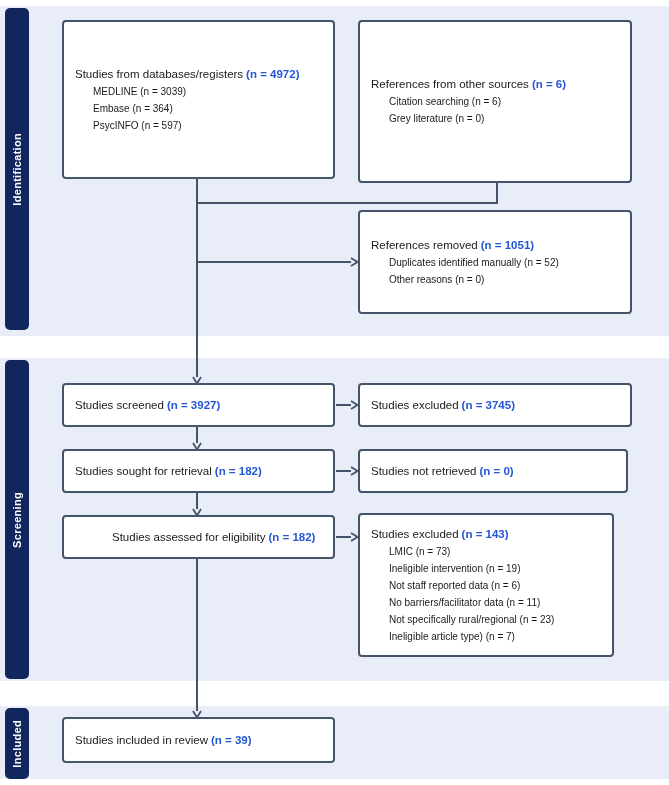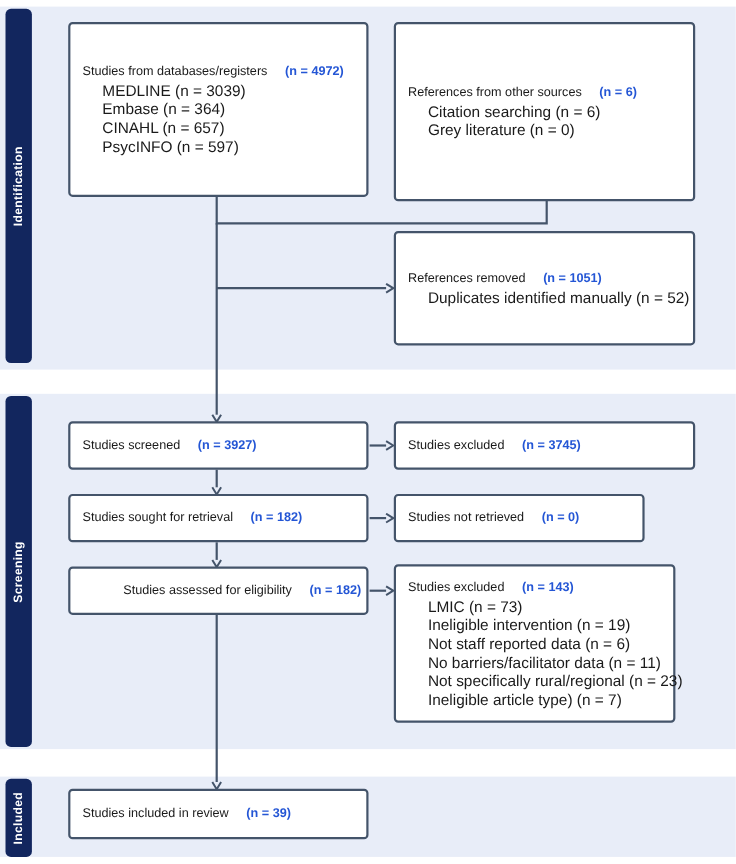--- a/index.html
+++ b/index.html
@@ -50,30 +50,30 @@
   .box{
     position:absolute;z-index:2;
     background:#fff;
     border:2px solid var(--line);
     border-radius:4px;
     display:flex;flex-direction:column;justify-content:center;
     padding:4px 6px 4px 11px;
     line-height:17px;
   }
   .box .title{font-size:11.5px;white-space:nowrap;}
-  .box .count{color:var(--count);font-weight:bold;margin-left:16px;}
-  .box .item{font-size:14px;padding-left:18px;white-space:nowrap;}
+  .box .count{color:var(--count);font-weight:bold;margin-left:3px;}
+  .box .item{font-size:10px;padding-left:18px;white-space:nowrap;}
   
   .bx-db       {left:62px; top:20px; width:273px;height:159px;}
   .bx-other    {left:358px;top:20px; width:274px;height:163px;}
   .bx-removed  {left:358px;top:210px;width:274px;height:104px;}
   .bx-screened {left:62px; top:383px;width:273px;height:44px;}
   .bx-excl1    {left:358px;top:383px;width:274px;height:44px;}
   .bx-sought   {left:62px; top:449px;width:273px;height:44px;}
-  .bx-notret   {left:358px;top:449px;width:228px;height:44px;}
+  .bx-notret   {left:358px;top:449px;width:270px;height:44px;}
   .bx-assessed {left:62px; top:515px;width:273px;height:44px;padding-left:48px;}
   .bx-excl2    {left:358px;top:513px;width:256px;height:144px;}
   .bx-included {left:62px; top:717px;width:273px;height:46px;}
 </style>
 </head>
 <body>
 
 <div class="stage">
 
   <div class="band b1"></div>
@@ -104,33 +104,33 @@
     <line class="ln" x1="336" y1="471" x2="351" y2="471" marker-end="url(#arrowhead)"></line>
     <line class="ln" x1="197" y1="493" x2="197" y2="509" marker-end="url(#arrowhead)"></line>
     <line class="ln" x1="336" y1="537" x2="351" y2="537" marker-end="url(#arrowhead)"></line>
     <line class="ln" x1="197" y1="559" x2="197" y2="711" marker-end="url(#arrowhead)"></line>
   </svg>
 
   <div class="box bx-db">
     <div class="title"><span>Studies from databases/registers</span><span class="count">(n = 4972)</span></div>
     <div class="item">MEDLINE (n = 3039)</div>
     <div class="item">Embase (n = 364)</div>
-    <div class="item">CINAHL (n = 657)</div>
     <div class="item">PsycINFO (n = 597)</div>
   </div>
 
   <div class="box bx-other">
     <div class="title"><span>References from other sources</span><span class="count">(n = 6)</span></div>
     <div class="item">Citation searching (n = 6)</div>
     <div class="item">Grey literature (n = 0)</div>
   </div>
 
   <div class="box bx-removed">
     <div class="title"><span>References removed</span><span class="count">(n = 1051)</span></div>
     <div class="item">Duplicates identified manually (n = 52)</div>
+    <div class="item">Other reasons (n = 0)</div>
   </div>
 
   <div class="box bx-screened">
     <div class="title"><span>Studies screened</span><span class="count">(n = 3927)</span></div>
   </div>
 
   <div class="box bx-excl1">
     <div class="title"><span>Studies excluded</span><span class="count">(n = 3745)</span></div>
   </div>
 

